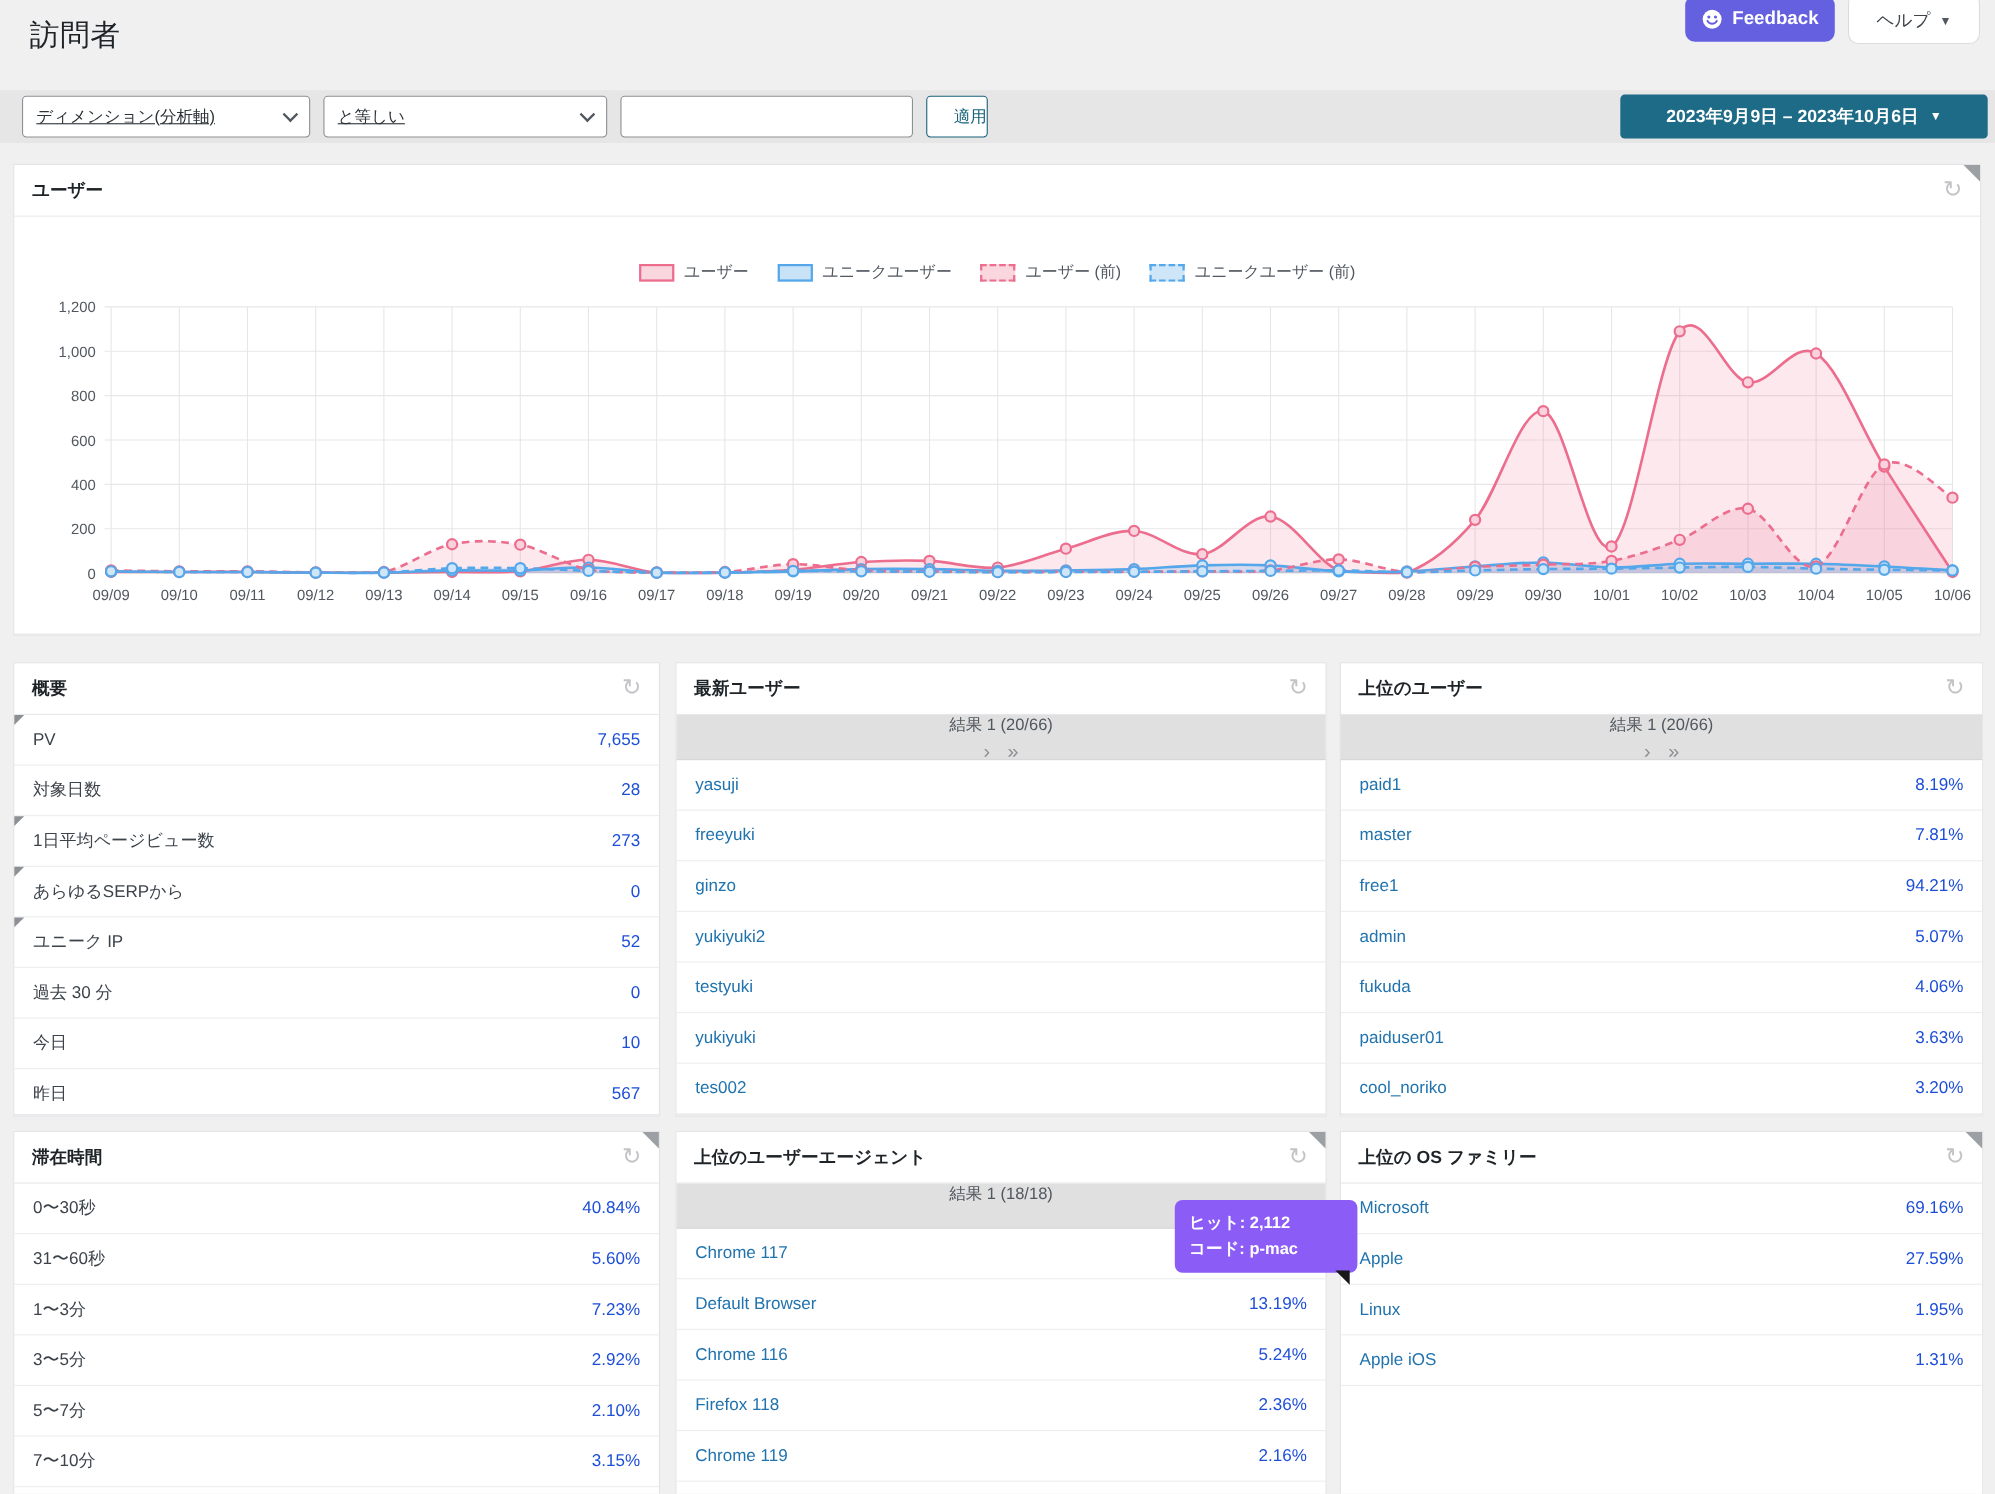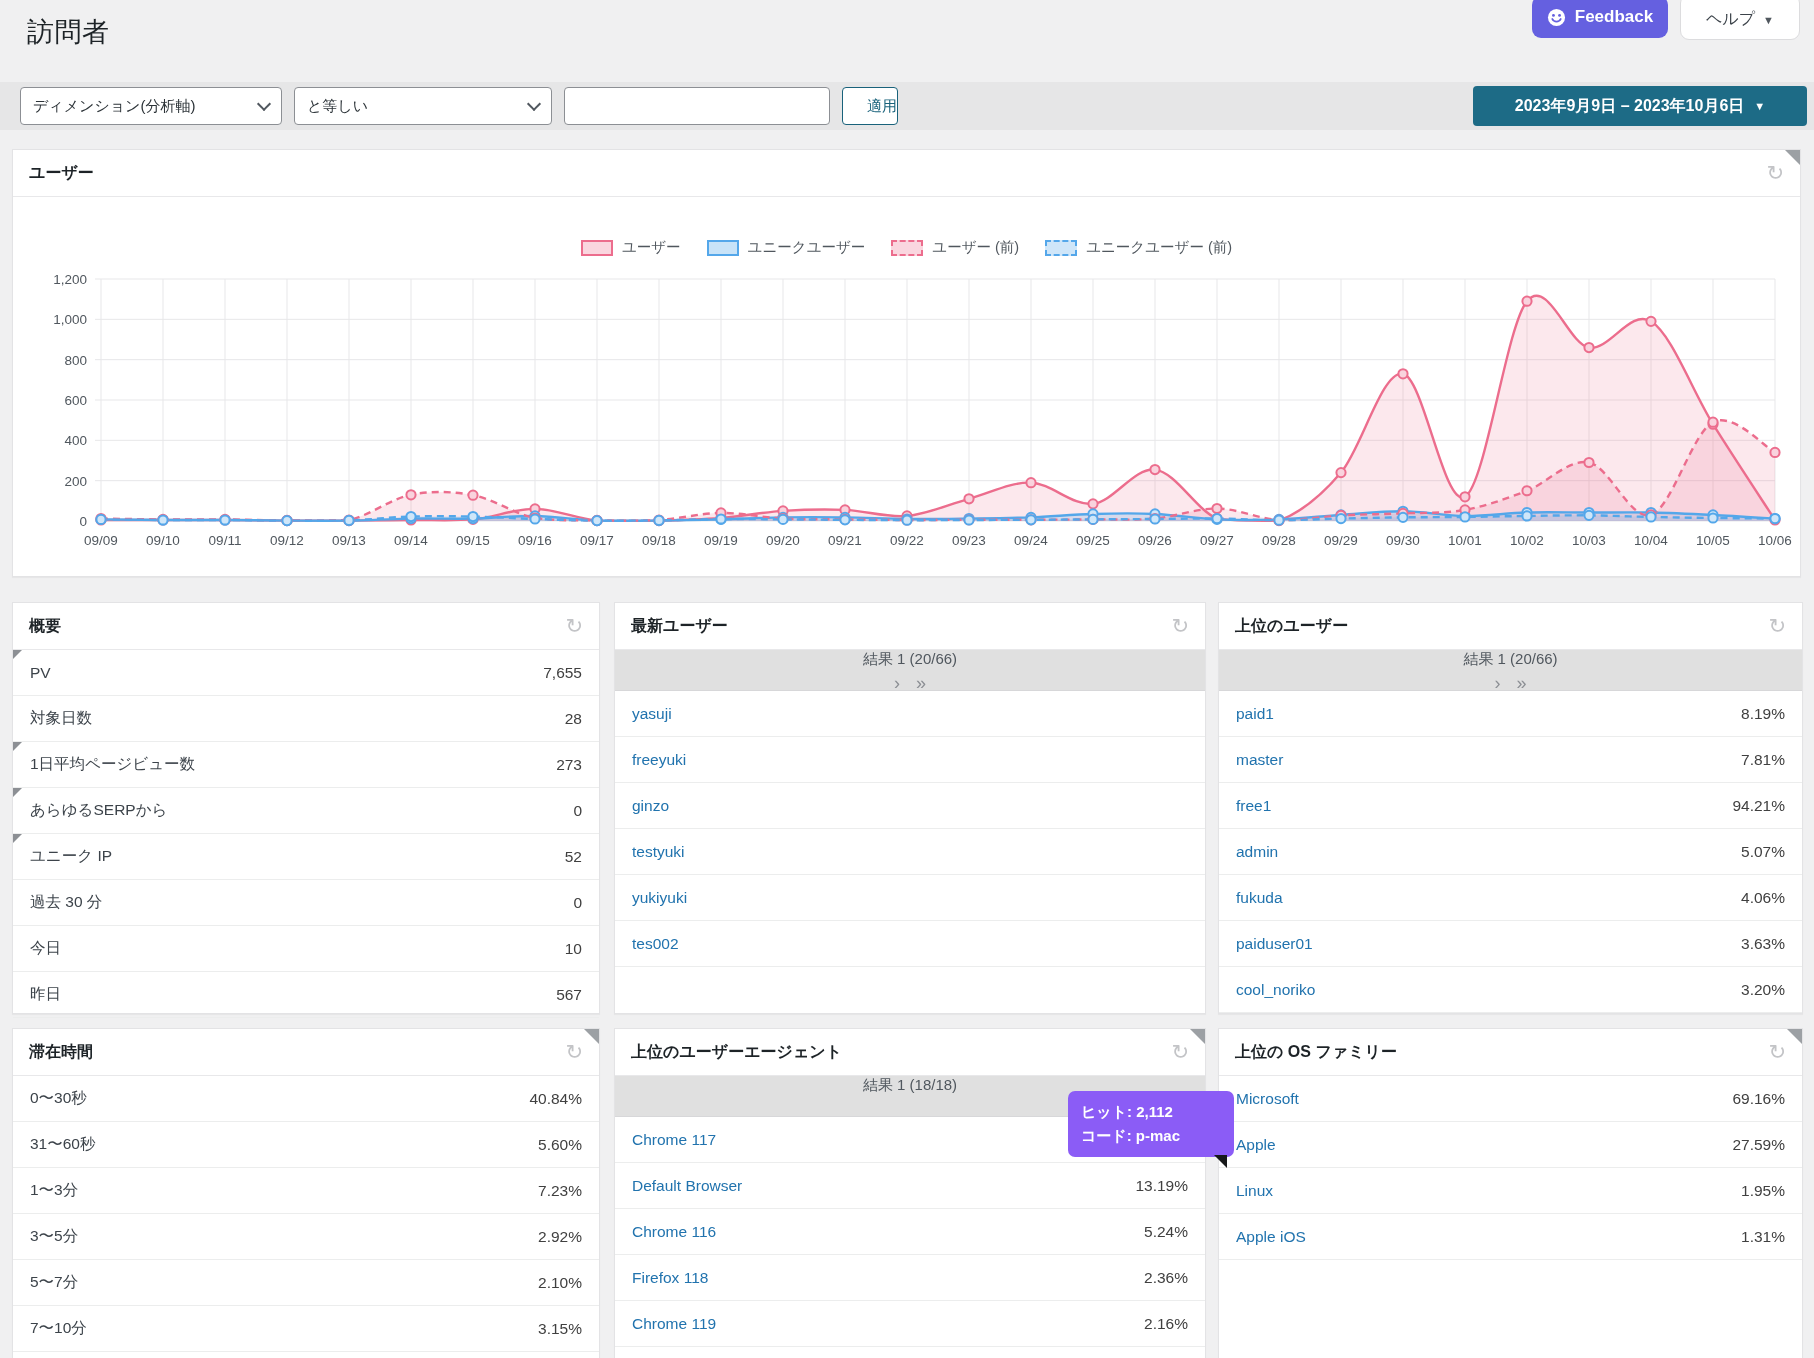--- a/index.html
+++ b/index.html
@@ -10,21 +10,21 @@
   .page-title{position:absolute;left:14px;top:14px;font-size:27px;font-weight:500;color:#1d2327;letter-spacing:.5px;margin-left:13px;}
   .feedback-btn{position:absolute;left:1532px;top:-4px;height:42px;width:136px;background:#6560e0;border-radius:9px;
     display:flex;align-items:center;justify-content:center;gap:9px;color:#fff;font-weight:bold;font-size:17px;cursor:pointer;}
   .help-btn{position:absolute;left:1680px;top:-6px;height:46px;width:120px;background:#fff;border:1px solid #dcdcde;border-radius:9px;
     display:flex;align-items:flex-end;justify-content:center;padding-bottom:9px;box-sizing:border-box;gap:8px;color:#3c434a;font-size:16px;cursor:pointer;}
   .help-caret{font-size:11px;color:#50575e;line-height:19px;}
 
   
   .filter-bar{position:absolute;left:0;top:82px;width:1814px;height:48px;background:#e6e6e7;}
   .fb-select{position:absolute;top:5px;height:38px;background:#fff;border:1px solid #8c8f94;border-radius:4px;box-sizing:border-box;
-    display:flex;align-items:center;justify-content:space-between;padding:0 12px;font-size:15px;color:#2c3338;cursor:pointer;}
+    display:flex;align-items:center;justify-content:space-between;padding:0 12px;font-size:15px;color:#2c3338;cursor:pointer;text-decoration:underline;}
   .fb-select .chev{width:8px;height:8px;border-right:2px solid #50575e;border-bottom:2px solid #50575e;transform:rotate(45deg);margin-top:-4px;}
   #dim-select{left:20px;width:262px;}
   #op-select{left:294px;width:258px;}
   .fb-input{position:absolute;left:564px;top:5px;width:266px;height:38px;box-sizing:border-box;border:1px solid #8c8f94;border-radius:4px;
     background:#fff;font-size:15px;padding:0 10px;color:#2c3338;}
   .apply-btn{position:absolute;left:842px;top:5px;width:56px;height:38px;box-sizing:border-box;background:#fff;border:1px solid #19627b;
     border-radius:4px;color:#19627b;font-size:15px;cursor:pointer;display:flex;align-items:center;justify-content:flex-end;}
   .date-btn{position:absolute;left:1473px;top:4px;width:334px;height:40px;background:#1d6b86;border-radius:4px;color:#fff;
     display:flex;align-items:center;justify-content:center;gap:10px;font-size:16px;font-weight:bold;cursor:pointer;}
   .date-btn .dcaret{font-size:11px;}
@@ -37,21 +37,21 @@
   .corner-tri{position:absolute;top:0;right:0;width:0;height:0;border-top:15px solid #9ca0a4;border-left:15px solid transparent;}
   .pagination{height:41px;background:#e0e0e0;display:flex;align-items:center;justify-content:space-between;padding:0 14px;box-sizing:border-box;
     font-size:15px;color:#50575e;border-bottom:1px solid #d7d7d9;flex-direction:column;}
   .pag-arrows{display:flex;gap:16px;color:#8c8f94;font-size:18px;}
   .pag-arrows span{cursor:pointer;line-height:14px;}
   .rowlist .row{position:relative;height:46px;display:flex;align-items:center;justify-content:space-between;
     padding:0 17px;box-sizing:border-box;border-bottom:1px solid #eceded;}
   .rowlist .row:last-child{border-bottom:1px solid #eceded;}
   .row .lbl{font-size:15.5px;color:#3c434a;}
   .row .lbl.link{color:#2173ae;cursor:pointer;}
-  .row .val{font-size:15.5px;color:#404040;}
+  .row .val{font-size:15.5px;color:#1d4ed8;}
   .row-corner{position:absolute;left:0;top:0;width:0;height:0;border-top:9px solid #8c8f94;border-right:9px solid transparent;}
 
   #chart-panel{left:12px;top:149px;width:1789px;height:428px;}
   #panel-overview{left:12px;top:602px;width:588px;height:412px;}
   #panel-latest{left:614px;top:602px;width:592px;height:412px;}
   #panel-topusers{left:1218px;top:602px;width:585px;height:412px;}
   #panel-duration{left:12px;top:1028px;width:588px;height:345px;}
   #panel-agents{left:614px;top:1028px;width:592px;height:345px;}
   #panel-os{left:1218px;top:1028px;width:585px;height:345px;}
 
@@ -391,20 +391,24 @@
         </div>
         <div class="row">
           <span class="lbl link">freeyuki</span>
           <span class="val"></span>
         </div>
         <div class="row">
           <span class="lbl link">ginzo</span>
           <span class="val"></span>
         </div>
         <div class="row">
+          <span class="lbl link">yukiyuki2</span>
+          <span class="val"></span>
+        </div>
+        <div class="row">
           <span class="lbl link">testyuki</span>
           <span class="val"></span>
         </div>
         <div class="row">
           <span class="lbl link">yukiyuki</span>
           <span class="val"></span>
         </div>
         <div class="row">
           <span class="lbl link">tes002</span>
           <span class="val"></span>

